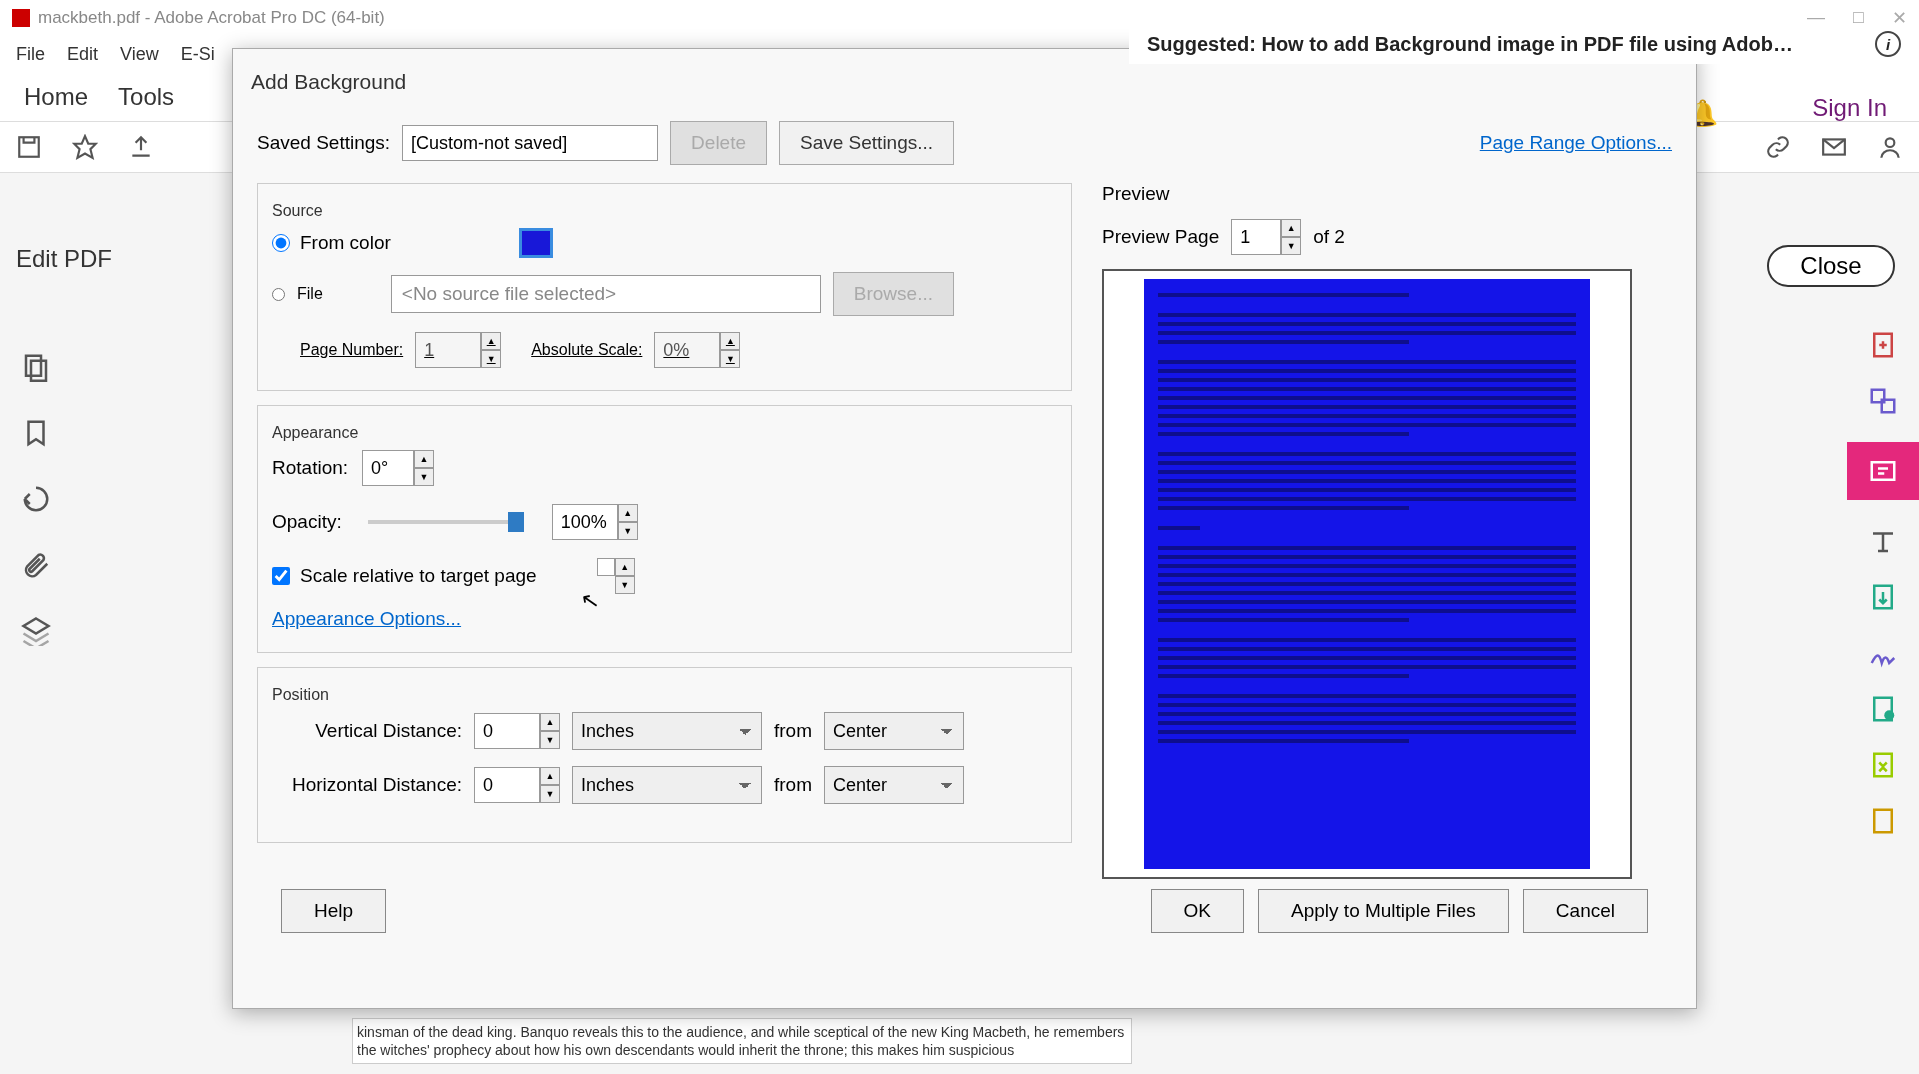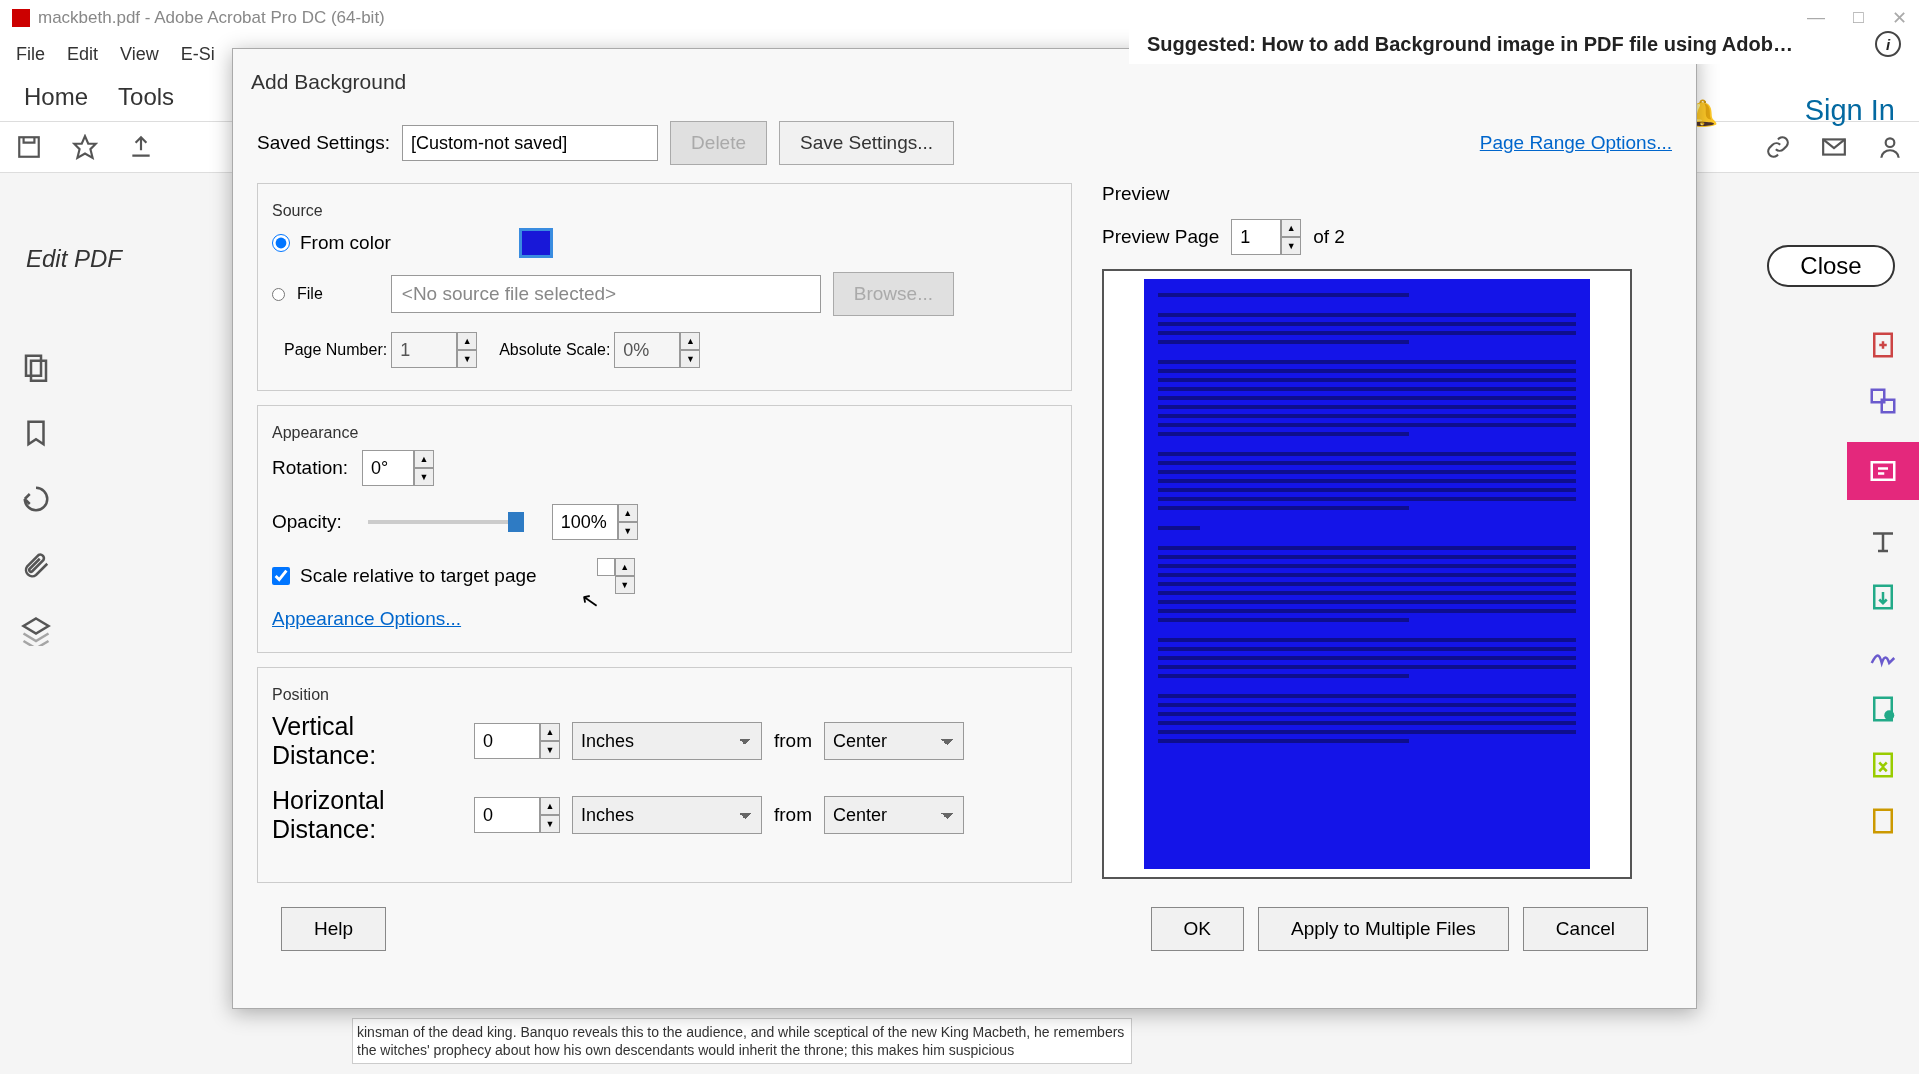--- a/index.html
+++ b/index.html
@@ -17,29 +17,29 @@
 .suggested-banner { position: absolute; top: 24px; right: 0; height: 40px; background: #fff; display: flex; align-items: center; padding: 0 18px; font-size: 20px; font-weight: 600; color: #222; z-index: 100; width: 790px; }
 .suggested-banner .info-icon { margin-left: auto; width: 26px; height: 26px; border: 2px solid #444; border-radius: 50%; display: flex; align-items: center; justify-content: center; font-size: 15px; font-weight: 700; font-style: italic; }
 
 
 .tabs { display: flex; gap: 30px; padding: 10px 24px; font-size: 24px; color: #333; background: #fff; border-bottom: 1px solid #ddd; }
 
 
 .toolbar { display: flex; align-items: center; padding: 12px 16px; background: #fff; border-bottom: 1px solid #ddd; gap: 30px; }
 .toolbar .icon { width: 26px; height: 26px; color: #555; }
 .toolbar-right { margin-left: auto; display: flex; gap: 30px; align-items: center; }
-.signin { position: absolute; right: 24px; top: 94px; font-size: 29px; color: #0369a1; }
+.signin { position: absolute; right: 32px; top: 94px; font-size: 24px; color: #701a75; }
 .notif-icon { position: absolute; right: 200px; top: 98px; font-size: 26px; color: #888; }
 
 
 .left-sidebar { position: absolute; left: 0; top: 232px; width: 72px; display: flex; flex-direction: column; gap: 36px; align-items: center; padding-top: 12px; }
 .left-sidebar .sicon { width: 30px; height: 30px; color: #555; }
 
 
-.edit-pdf-bar { position: absolute; left: 0; top: 245px; width: 235px; padding: 0 26px; font-style: italic; }
+.edit-pdf-bar { position: absolute; left: 0; top: 245px; width: 235px; padding: 0 16px; }
 .edit-pdf-text { font-size: 24px; color: #333; }
 
 
 .close-btn { position: absolute; right: 24px; top: 245px; width: 128px; height: 42px; border: 2px solid #333; border-radius: 28px; background: #fff; font-size: 24px; display: flex; align-items: center; justify-content: center; }
 
 
 .right-sidebar { position: absolute; right: 0; top: 314px; width: 72px; display: flex; flex-direction: column; gap: 26px; align-items: center; padding-top: 16px; }
 .right-sidebar .ricon { width: 30px; height: 30px; }
 .ricon-pink { background: #e4287c; width: 72px; height: 58px; display: flex; align-items: center; justify-content: center; }
 
@@ -67,38 +67,38 @@
 
 .radio-row { display: flex; align-items: center; gap: 10px; margin-bottom: 14px; }
 .radio-row input[type="radio"] { width: 18px; height: 18px; }
 .radio-row label { font-size: 19px; }
 .color-swatch { width: 34px; height: 30px; background: #1818d8; border: 3px solid #3a8de0; margin-left: 118px; }
 
 .file-row { display: flex; align-items: center; gap: 12px; margin-bottom: 16px; }
 .file-input { width: 430px; height: 38px; border: 1px solid #999; padding: 0 10px; font-size: 19px; background: #fff; color: #888; }
 .file-input-wrap { margin-left: 56px; }
 
-.pn-row { display: flex; align-items: center; gap: 4px; margin-left: 12px; }
+.pn-row { display: flex; align-items: center; gap: 12px; margin-left: 28px; text-decoration: underline; }
 .spinner { display: flex; }
 .spinner input { width: 66px; height: 36px; border: 1px solid #999; padding: 0 8px; font-size: 18px; }
 .spinner-btns { display: flex; flex-direction: column; }
 .spinner-btns button { width: 20px; height: 18px; border: 1px solid #999; background: #eee; font-size: 9px; line-height: 1; padding: 0; }
 
 .app-row { display: flex; align-items: center; gap: 14px; margin-bottom: 18px; }
 .app-row > label:first-child { font-size: 19px; width: auto; }
 
 .slider-track { width: 150px; height: 4px; background: #ccc; position: relative; margin-left: 12px; }
 .slider-thumb { position: absolute; right: -6px; top: -8px; width: 16px; height: 20px; background: #2e7bc4; }
 
 .checkbox-row { display: flex; align-items: center; gap: 10px; margin-bottom: 14px; }
 .checkbox-row input { width: 18px; height: 18px; }
 .checkbox-row label { font-size: 19px; }
 
 .pos-row { display: flex; align-items: center; gap: 12px; margin-bottom: 16px; justify-content: flex-start; }
-.pos-row label.main { font-size: 25px; width: 190px; }
+.pos-row label.main { font-size: 19px; width: 190px; text-align: right; }
 .pos-input { width: 100px; height: 38px; border: 1px solid #999; padding: 0 8px; font-size: 18px; }
 .units-select { width: 190px; height: 38px; border: 1px solid #999; font-size: 18px; padding: 0 8px; }
 .from-label { font-size: 19px; }
 .from-select { width: 140px; height: 38px; border: 1px solid #999; font-size: 18px; padding: 0 8px; }
 
 .preview-label { font-size: 19px; margin-bottom: 14px; display: block; }
 .preview-page-row { display: flex; align-items: center; gap: 12px; margin-bottom: 14px; font-size: 19px; }
 .preview-canvas { width: 530px; height: 610px; border: 2px solid #555; background: #fff; padding: 8px 40px; }
 .preview-inner { width: 100%; height: 100%; background: #1414e8; padding: 14px; overflow: hidden; }
 .fake-text { height: 4px; background: rgba(10,10,80,0.6); margin-bottom: 5px; }

